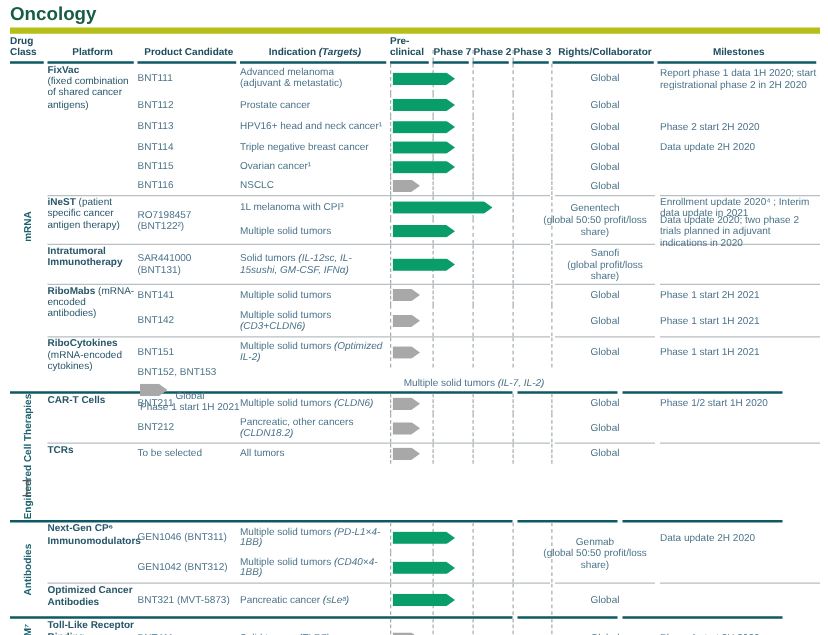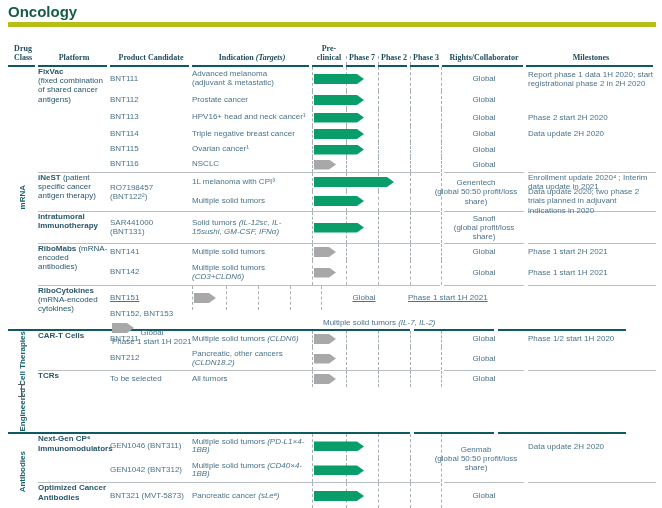--- a/index.html
+++ b/index.html
@@ -2,22 +2,22 @@
 <html><head>
 <meta charset="utf-8">
 <style>
   html,body{margin:0;padding:0;background:#fff;}
   #page{position:relative;width:662px;height:508px;background:#fff;overflow:hidden;
         font-family:"Liberation Sans",sans-serif;color:#4b7389;}
   
   #title{font-size:15px;font-weight:bold;color:#175d43;padding:3px 0 2px 8px;}
   .limebar{height:5px;background:#b6bf17;margin-left:8px;width:648px;}
   
-  .hdr-row{display:flex;align-items:flex-end;margin-left:8px;width:648px;height:38px;
-           font-size:8px;font-weight:bold;color:#204e5e;line-height:1.1;text-align:center;font-family:Liberation Serif, serif;}
+  .hdr-row{display:flex;align-items:flex-end;margin-left:8px;width:648px;height:22px;
+           font-size:8px;font-weight:bold;color:#204e5e;line-height:1.1;text-align:left;}
   .hc{display:flex;align-items:flex-end;justify-content:center;padding-bottom:2px;box-sizing:border-box;}
   .w-class{width:30px;}.w-platform{width:72px;}.w-product{width:82px;}.w-indication{width:120px;}
   .w-pre{width:34px;}.w-ph{width:32px;}.w-rights{width:84px;}.w-miles{width:130px;}
   .hc-phases{position:relative;display:flex;width:130px;align-self:stretch;align-items:flex-end;}
   .hvl{position:absolute;bottom:0;height:9px;border-left:1px dashed #a6afb3;}
   
   .useg-row{display:flex;margin-left:8px;width:648px;height:2px;}
   .useg{height:2px;background:#0e5a64;margin-right:3px;}
   
   #tbody{margin-left:8px;width:648px;}
@@ -368,24 +368,25 @@
           <div class="sep thin">
             <div class="s1"></div>
             <div class="s2"></div>
             <div class="s3"></div>
           </div>
           <div class="group">
             <div class="platform-cell">
               <span><span class="pb">RiboCytokines</span><span> (mRNA-encoded cytokines)</span></span>
             </div>
             <div class="rows-wrap">
-              <div class="trow" style="height: 24px; text-decoration: underline;">
+              <div class="trow" style="height: 24px;">
                 <div class="cell product-cell">
                   <span>BNT151</span>
                 </div>
+                <div class="cell indication-cell"><span>Multiple solid tumors</span><i> (Optimized IL-2)</i></div>
                 <div class="cell phases-cell">
                   <div class="vl" style="left: 0px;"></div>
                   <div class="vl" style="left: 34px;"></div>
                   <div class="vl" style="left: 66px;"></div>
                   <div class="vl" style="left: 98px;"></div>
                   <div class="vl" style="left: 129px;"></div>
                   <div class="arrow gray" style="width: 22px;"></div>
                 </div>
                 <div class="cell rights-cell">
                   <span>Global</span>

